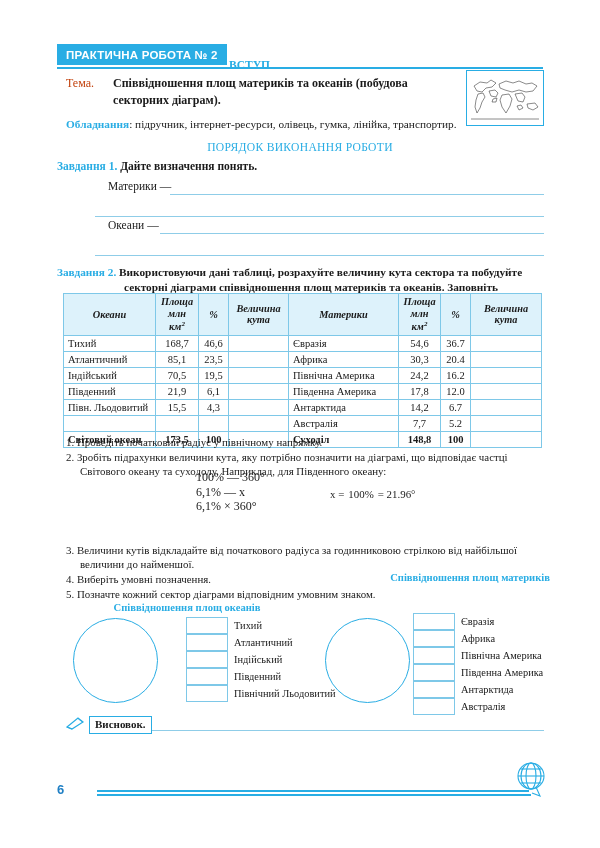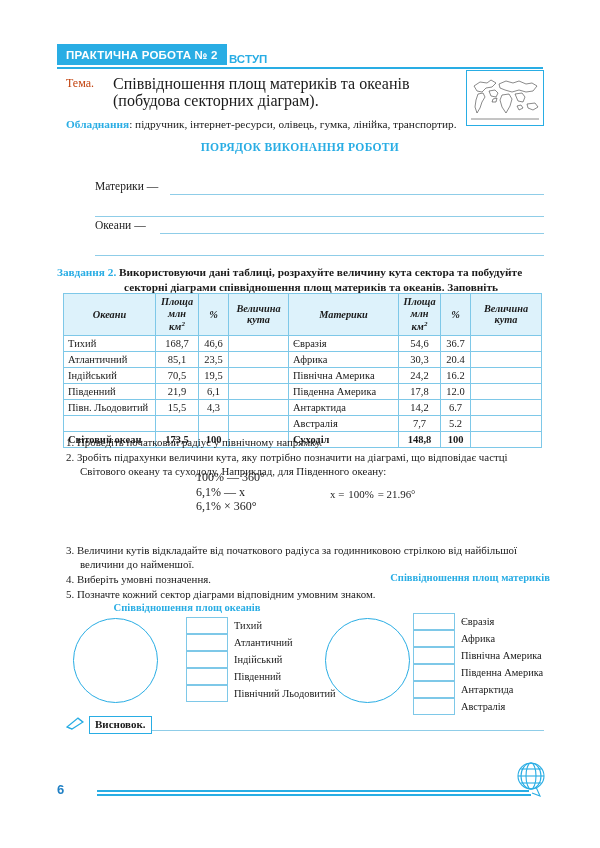--- a/index.html
+++ b/index.html
@@ -12,54 +12,54 @@
 
   
   .hdr{position:absolute;left:57px;top:44px;width:486px;height:21px;}
   .hdr-tag{
     position:absolute;left:0;top:0;height:21px;background:#29ade4;
     color:#fff;font-family:"Liberation Sans",sans-serif;font-weight:bold;
     font-size:11.5px;letter-spacing:.2px;padding:0 9px;display:flex;
     align-items:center;box-sizing:border-box;
   }
   .hdr-sub{
-    position:absolute;left:172px;top:4px;height:21px;display:flex;align-items:center;
-    color:#29ade4;font-family:Liberation Sans, sans-serif;font-weight:bold;font-size:11.5px;
+    position:absolute;left:172px;top:10px;height:21px;display:flex;align-items:center;
+    color:#29ade4;font-family:Liberation Serif, serif;font-weight:bold;font-size:11.5px;
   }
   .hdr-rule{position:absolute;left:0;top:23px;width:486px;height:2px;background:#29ade4;}
 
   
   .theme-lbl{position:absolute;left:66px;top:76px;color:#c2410c;font-weight:normal;font-size:12px;}
   .theme-txt{
-    position:absolute;left:113px;top:75px;width:330px;font-weight:normal;font-size:16px;
+    position:absolute;left:113px;top:75px;width:330px;font-weight:bold;font-size:12px;
     line-height:17px;
   }
   .equip{position:absolute;left:66px;top:118px;width:400px;font-size:11.3px;}
   .equip b{color:#29ade4;font-weight:bold;}
 
   
   .maplet{
     position:absolute;left:466px;top:70px;width:78px;height:56px;
     border:1.4px solid #29ade4;background:#fff;box-sizing:border-box;overflow:hidden;
   }
   .maplet svg{display:block;}
 
   
   .order{
     position:absolute;left:0;top:141px;width:600px;text-align:center;
-    color:#29ade4;font-weight:bold;font-size:11.6px;letter-spacing:.3px;
+    color:#29ade4;font-weight:normal;font-size:11.6px;letter-spacing:.3px;
     font-family:"Liberation Serif",serif;
   }
 
   
   .task1{position:absolute;left:57px;top:160px;font-size:11.5px;}
   .task1 .tn{color:#29ade4;font-weight:bold;}
   .task1 .tt{font-weight:bold;}
 
-  .fillrow{position:absolute;font-size:11.5px;}
+  .fillrow{position:absolute;font-size:11.5px;margin-left:13px;}
   .fline{position:absolute;height:1px;background:#8fcde8;}
 
   
   .task2{position:absolute;left:57px;top:265px;width:488px;font-size:11.3px;line-height:14.5px;}
   .task2 .tn{color:#29ade4;font-weight:bold;}
   .task2 .body{display:block;padding-left:67px;text-indent:-67px;font-weight:bold;}
 
   
   table.grid{
     position:absolute;left:63px;top:293px;width:478px;
@@ -154,20 +154,24 @@
         <path d="M120 66 L136 64 L142 72 L132 78 L122 74 Z"></path>
         <path d="M100 70 L108 68 L112 74 L104 78 Z"></path>
         <path d="M8 96 L144 96"></path>
         <path d="M52 56 L60 54 L58 62 L50 62 Z"></path>
       </g>
     </svg>
   </div>
 
   <div class="order">ПОРЯДОК ВИКОНАННЯ РОБОТИ</div>
 
+  <div class="task1">
+    <span class="tn">Завдання 1.</span>
+    <span class="tt">Дайте визначення понять.</span>
+  </div>
 
   <div class="fillrow" style="left:95px;top:180px;">Материки —</div>
   <div class="fline" style="left:170px;top:194px;width:374px;"></div>
   <div class="fline" style="left:95px;top:216px;width:449px;"></div>
 
   <div class="fillrow" style="left:95px;top:219px;">Океани —</div>
   <div class="fline" style="left:160px;top:233px;width:384px;"></div>
   <div class="fline" style="left:95px;top:255px;width:449px;"></div>
 
   <div class="task2">

